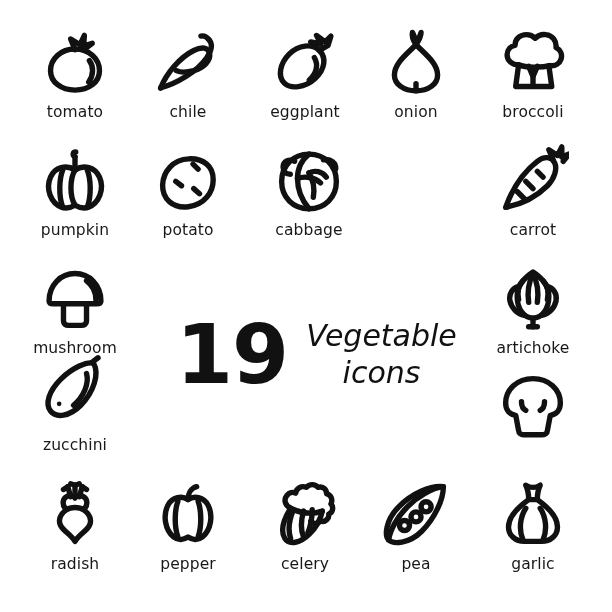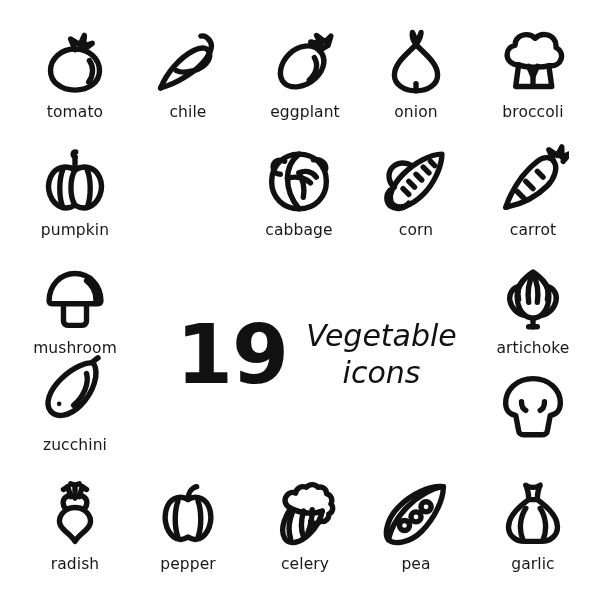--- a/index.html
+++ b/index.html
@@ -165,51 +165,47 @@
         <path d="M50 36 C43 48 42 72 50 85"></path>
         <path d="M33 36 C28 48 27 72 33 88"></path>
         <path d="M67 36 C72 48 73 72 67 88"></path>
         <path d="M50 36 L50 18"></path>
         <path d="M50 18 C46 15 47 11 51 11"></path>
       </svg>
     </div>
     <div class="caption">pumpkin</div>
   </div>
 
-
-  <div class="cell" style="left:243px; top:144px;">
+  <div class="cell" style="left:132px; top:144px;">
+    <div class="icon-box">
+      <svg viewBox="0 0 100 100">
+        <path d="M76 28 C88 38 88 60 76 74 C63 89 38 92 24 80 C11 68 12 46 25 32 C39 17 64 18 76 28 Z"></path>
+        <path d="M57 28 L64 35"></path>
+        <path d="M33 52 L41 58"></path>
+        <path d="M58 62 L66 69"></path>
+      </svg>
+    </div>
+    <div class="caption">potato</div>
+  </div>
+
+  <div class="cell" style="left:253px; top:144px;">
     <div class="icon-box">
       <svg viewBox="0 0 100 100">
         <path d="M50 14 C72 14 88 30 88 52 C88 74 72 90 50 90 C28 90 12 74 12 52 C12 30 28 14 50 14 Z"></path>
         <path d="M30 24 C22 20 14 24 14 32 C14 38 18 42 24 42"></path>
         <path d="M70 22 C80 20 88 26 87 35"></path>
         <path d="M50 14 C40 22 34 34 34 48 C34 64 40 78 50 90"></path>
         <path d="M50 40 C58 36 68 38 74 46"></path>
         <path d="M50 40 C56 50 58 62 56 74"></path>
         <path d="M34 48 C44 44 58 46 66 54"></path>
       </svg>
     </div>
     <div class="caption">cabbage</div>
   </div>
 
-  <div class="cell" style="left:360px; top:144px;">
-    <div class="icon-box">
-      <svg viewBox="0 0 100 100">
-        <path d="M86 14 C86 30 76 54 60 70 C44 86 26 92 18 84 C10 76 16 58 32 42 C48 26 70 14 86 14 Z"></path>
-        <path d="M44 30 C34 24 22 26 16 34 C10 42 12 54 20 60"></path>
-        <path d="M40 82 C34 90 22 92 14 86 C8 80 8 70 14 64"></path>
-        <path d="M70 24 L76 30"></path>
-        <path d="M60 32 L68 40"></path>
-        <path d="M50 42 L58 50"></path>
-        <path d="M40 52 L48 60"></path>
-        <path d="M32 62 L40 70"></path>
-      </svg>
-    </div>
-    <div class="caption">corn</div>
-  </div>
 
   <div class="cell" style="left:477px; top:144px;">
     <div class="icon-box">
       <svg viewBox="0 0 100 100">
         <path d="M12 88 C22 60 38 38 56 24 C66 16 76 18 80 26 C84 34 80 48 70 58 C54 74 32 84 12 88 Z"></path>
         <path d="M78 22 L72 8 L84 16 L90 4 L90 18 L100 14 L92 24"></path>
         <path d="M40 52 L50 62"></path>
         <path d="M28 66 L38 76"></path>
         <path d="M56 38 L64 46"></path>
       </svg>

